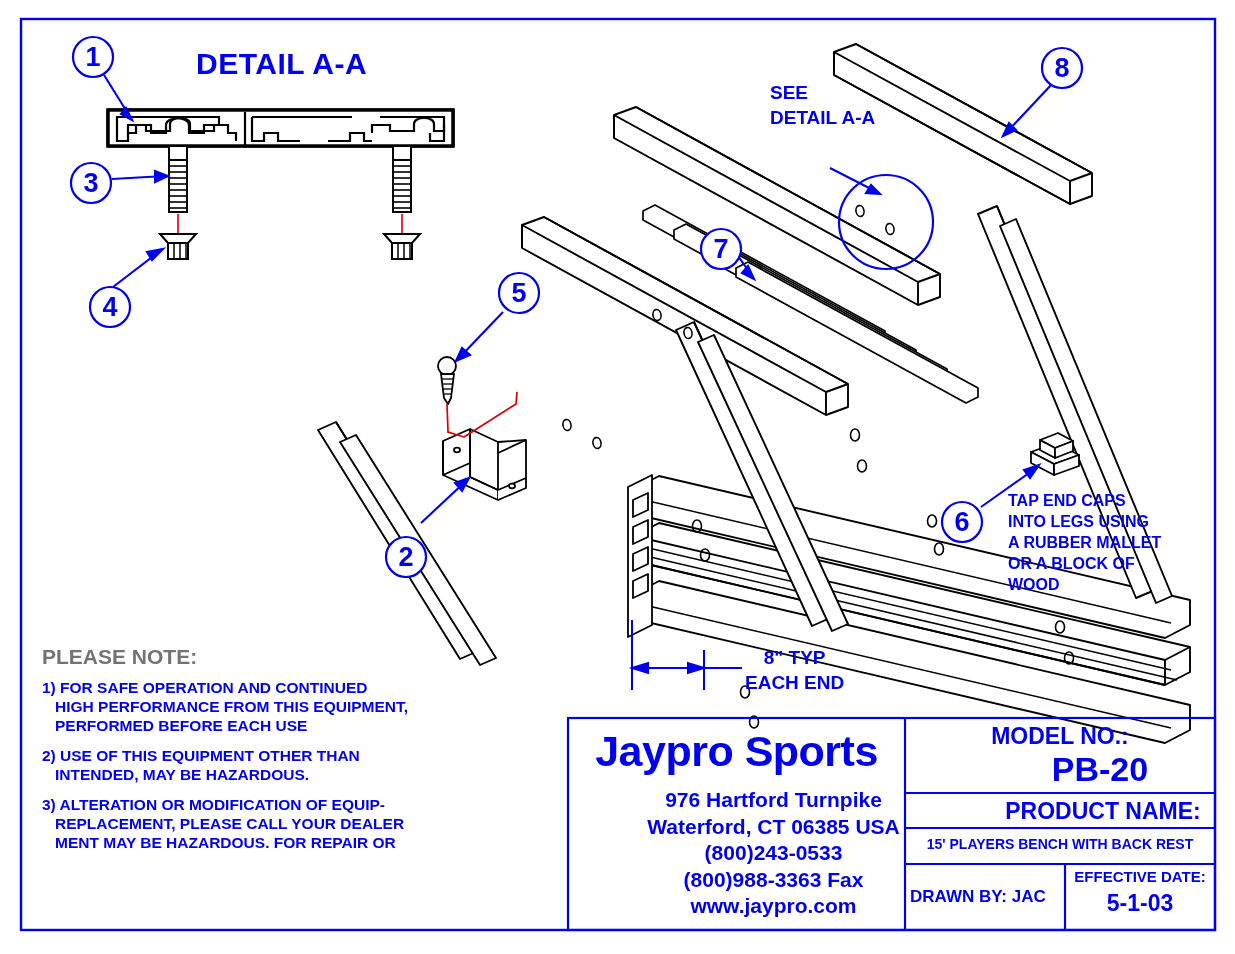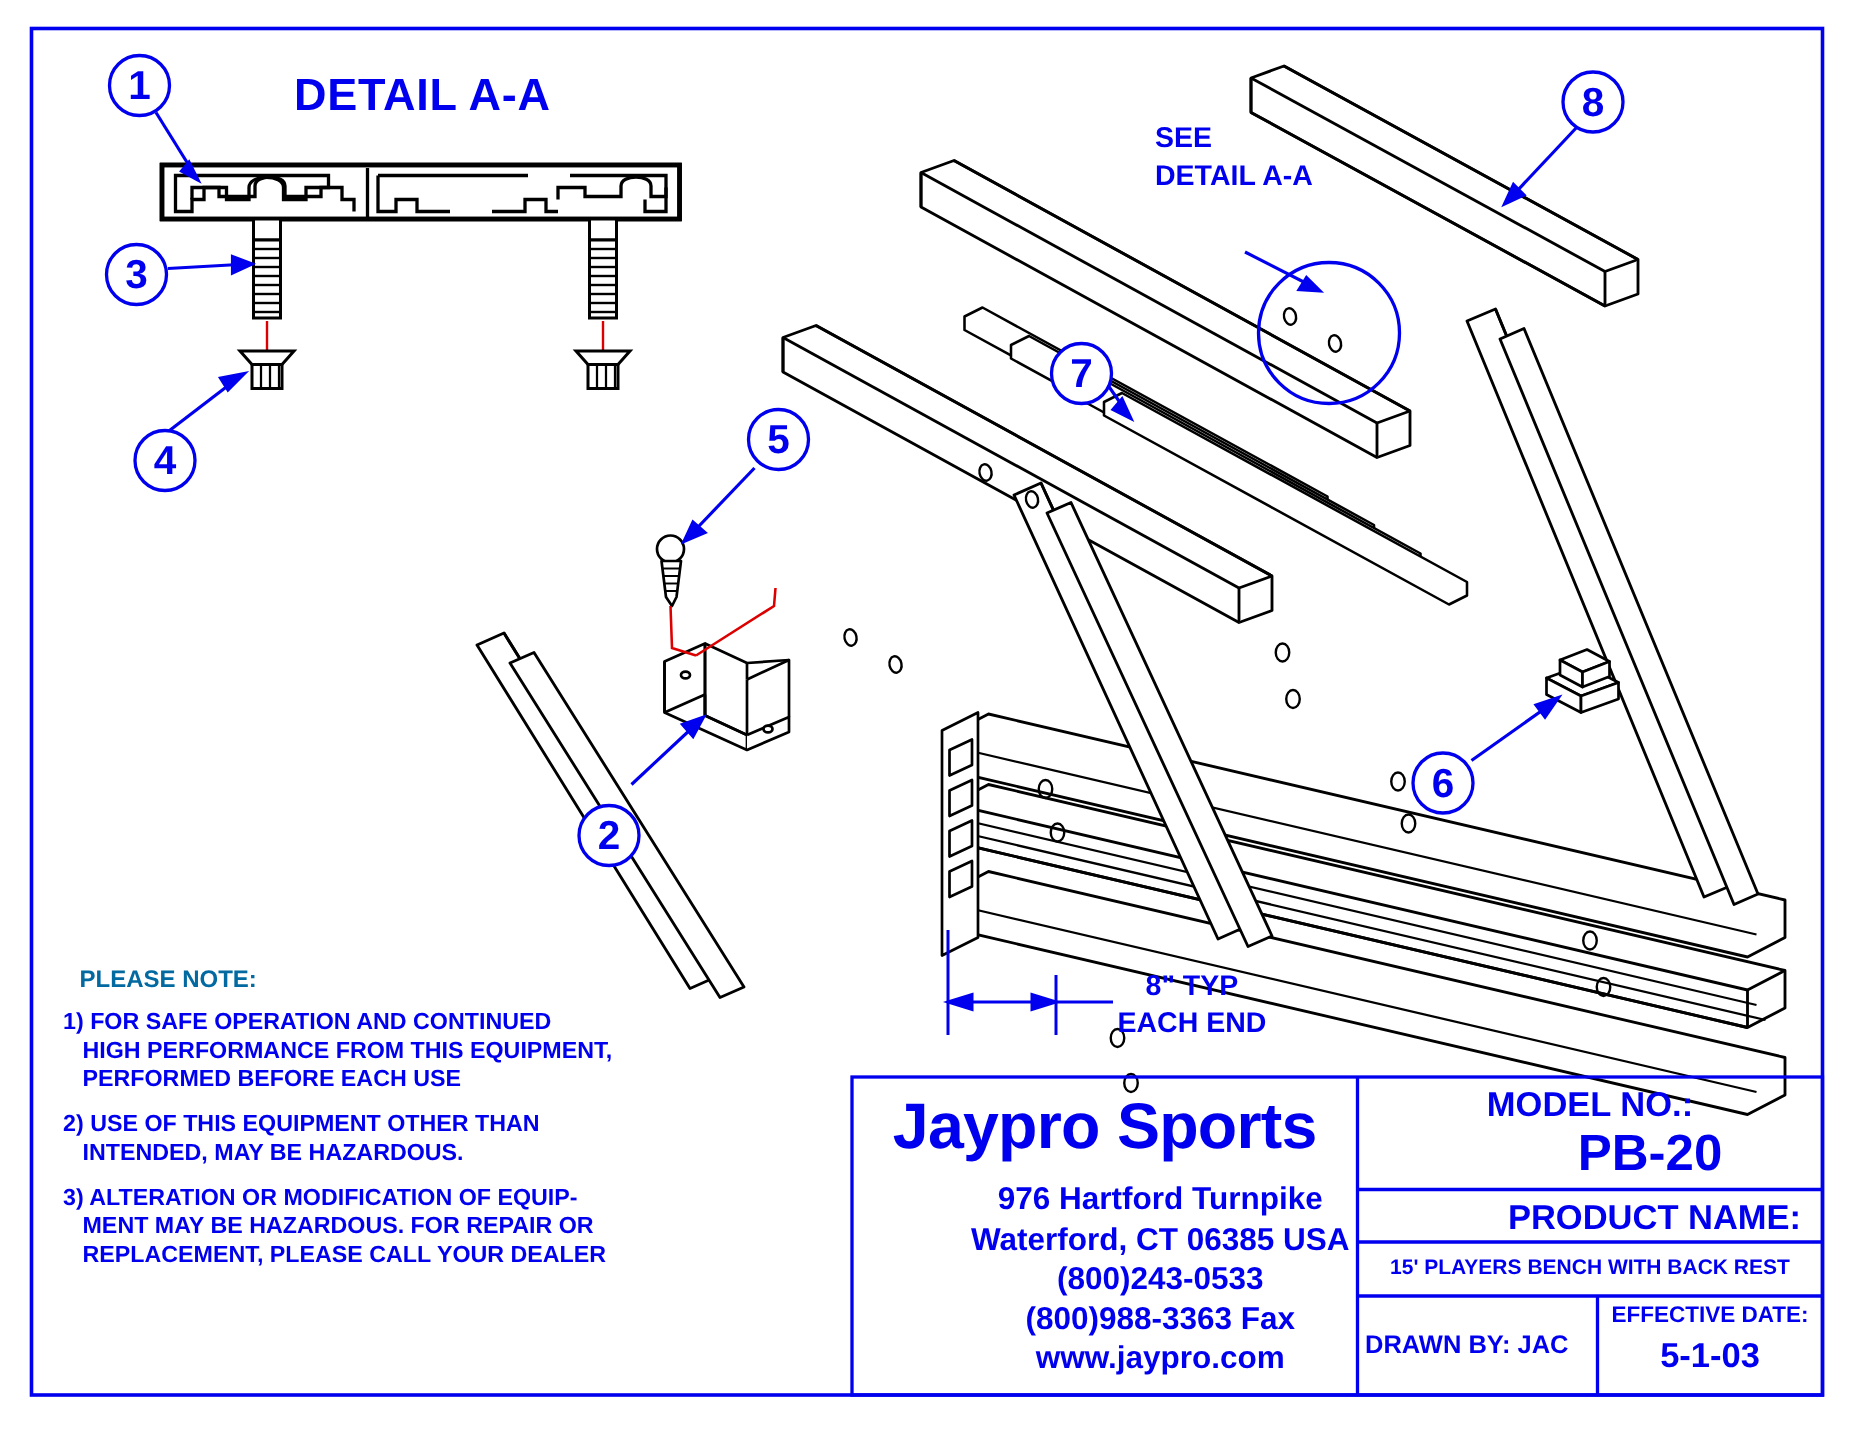--- a/index.html
+++ b/index.html
@@ -24,25 +24,24 @@
   }
   .abs { position: absolute; }
   .detail-title {
     font-size: 30px;
     font-weight: 700;
     color: #0000ee;
     letter-spacing: 0.5px;
     white-space: nowrap;
   }
   .note-hdr {
-    font-size: 16px;
-    font-weight: 700;
-    color: #0369a1;
-    white-space: nowrap;
-    margin-left: 11px;
+    font-size: 21px;
+    font-weight: 700;
+    color: #737373;
+    white-space: nowrap;
   }
   .note-line {
     font-size: 15.5px;
     font-weight: 700;
     color: #0000ee;
     white-space: nowrap;
     line-height: 19px;
   }
   .callout-note {
     font-size: 16px;
@@ -445,20 +444,27 @@
   <div class="abs callout-num" style="left:499px; top:273px;">5</div>
   <div class="abs callout-num" style="left:942px; top:502px;">6</div>
   <div class="abs callout-num" style="left:701px; top:229px;">7</div>
   <div class="abs callout-num" style="left:1042px;top:48px;">8</div>
 
   <div class="abs see-detail" style="left:770px; top:80px;">
     <div>SEE</div>
     <div>DETAIL A-A</div>
   </div>
 
+  <div class="abs callout-note" style="left:1008px; top:490px;">
+    <div>TAP END CAPS</div>
+    <div>INTO LEGS USING</div>
+    <div>A RUBBER MALLET</div>
+    <div>OR A BLOCK OF</div>
+    <div>WOOD</div>
+  </div>
 
   <div class="abs dim-text" style="left:745px; top:645px;">
     <div>8" TYP</div>
     <div>EACH END</div>
   </div>
 
   <div class="abs" style="left:42px; top:645px;">
     <div class="note-hdr" style="margin-bottom:9px;">PLEASE NOTE:</div>
 
     <div class="note-line" style="margin-bottom:11px;">
@@ -467,22 +473,22 @@
       <div style="padding-left:13px;">PERFORMED BEFORE EACH USE</div>
     </div>
 
     <div class="note-line" style="margin-bottom:11px;">
       <div>2) USE OF THIS EQUIPMENT OTHER THAN</div>
       <div style="padding-left:13px;">INTENDED, MAY BE HAZARDOUS.</div>
     </div>
 
     <div class="note-line">
       <div>3) ALTERATION OR MODIFICATION OF EQUIP-</div>
+      <div style="padding-left:13px;">REPLACEMENT, PLEASE CALL YOUR DEALER</div>
       <div style="padding-left:13px;">MENT MAY BE HAZARDOUS.  FOR REPAIR OR</div>
-      <div style="padding-left:13px;">REPLACEMENT, PLEASE CALL YOUR DEALER</div>
     </div>
   </div>
 
   <div class="abs tb-company ctr" style="left:568px; top:727px; width:337px;">Jaypro Sports</div>
 
   <div class="abs tb-addr ctr" style="left:574px; top:787px; width:399px;">
     <div>976 Hartford Turnpike</div>
     <div>Waterford, CT 06385 USA</div>
     <div>(800)243-0533</div>
     <div>(800)988-3363 Fax</div>

